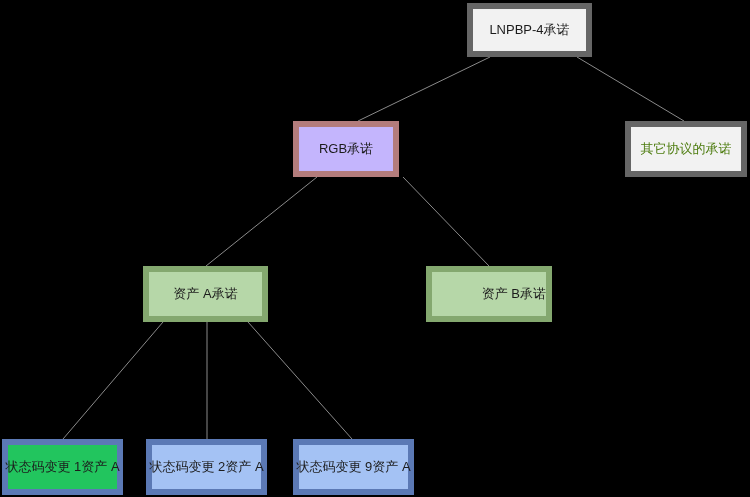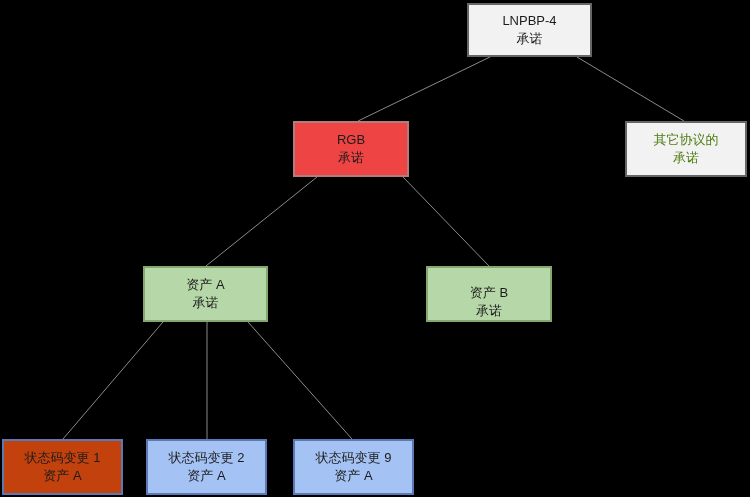--- a/index.html
+++ b/index.html
@@ -16,23 +16,23 @@
   .edges {
     position: absolute;
     left: 0;
     top: 0;
     width: 750px;
     height: 497px;
   }
   .node {
     position: absolute;
     box-sizing: border-box;
-    border: 2px solid #7f1d1d;
+    border: 6px solid #7f1d1d;
     display: flex;
-    flex-direction: column;
+    flex-direction: row;
     align-items: center;
     justify-content: center;
     text-align: center;
   }
   .node .line {
     display: block;
     font-size: 13px;
     line-height: 18px;
     white-space: nowrap;
   }
@@ -49,41 +49,41 @@
       <line x1="163" y1="322" x2="63" y2="439" stroke="#8a8a8a" stroke-width="1"></line>
       <line x1="207" y1="322" x2="207" y2="439" stroke="#8a8a8a" stroke-width="1"></line>
       <line x1="248" y1="322" x2="352" y2="439" stroke="#8a8a8a" stroke-width="1"></line>
     </svg>
 
   <div class="node" style="left: 467px; top: 3px; width: 125px; height: 54px; background: rgb(242, 242, 242); border-color: rgb(102, 102, 102); color: rgb(28, 28, 28);">
     <span class="line">LNPBP-4</span>
     <span class="line">承诺</span>
   </div>
 
-  <div class="node" style="left: 293px; top: 121px; width: 116px; height: 56px; background: #ef4444; border-color: rgb(179, 124, 124); color: rgb(28, 28, 28);">
+  <div class="node" style="left: 293px; top: 121px; width: 106px; height: 56px; background: #c4b5fd; border-color: rgb(179, 124, 124); color: rgb(28, 28, 28);">
     <span class="line">RGB</span>
     <span class="line">承诺</span>
   </div>
 
   <div class="node" style="left: 625px; top: 121px; width: 122px; height: 56px; background: rgb(242, 242, 242); border-color: rgb(102, 102, 102); color: #4d7c0f;">
     <span class="line">其它协议的</span>
     <span class="line">承诺</span>
   </div>
 
   <div class="node" style="left: 143px; top: 266px; width: 125px; height: 56px; background: rgb(182, 215, 168); border-color: rgb(132, 168, 111); color: rgb(28, 28, 28);">
     <span class="line">资产 A</span>
     <span class="line">承诺</span>
   </div>
 
   <div class="node" style="left: 426px; top: 266px; width: 126px; height: 56px; background: rgb(182, 215, 168); border-color: rgb(132, 168, 111); color: rgb(28, 28, 28); justify-content: flex-end;">
     <span class="line">资产 B</span>
     <span class="line">承诺</span>
   </div>
 
-  <div class="node" style="left: 2px; top: 439px; width: 121px; height: 56px; background: #c2410c; border-color: rgb(91, 121, 181); color: rgb(28, 28, 28);">
+  <div class="node" style="left: 2px; top: 439px; width: 121px; height: 56px; background: #22c55e; border-color: rgb(91, 121, 181); color: rgb(28, 28, 28);">
     <span class="line">状态码变更 1</span>
     <span class="line">资产 A</span>
   </div>
 
   <div class="node" style="left: 146px; top: 439px; width: 121px; height: 56px; background: rgb(164, 194, 244); border-color: rgb(91, 121, 181); color: rgb(28, 28, 28);">
     <span class="line">状态码变更 2</span>
     <span class="line">资产 A</span>
   </div>
 
   <div class="node" style="left: 293px; top: 439px; width: 121px; height: 56px; background: rgb(164, 194, 244); border-color: rgb(91, 121, 181); color: rgb(28, 28, 28);">

